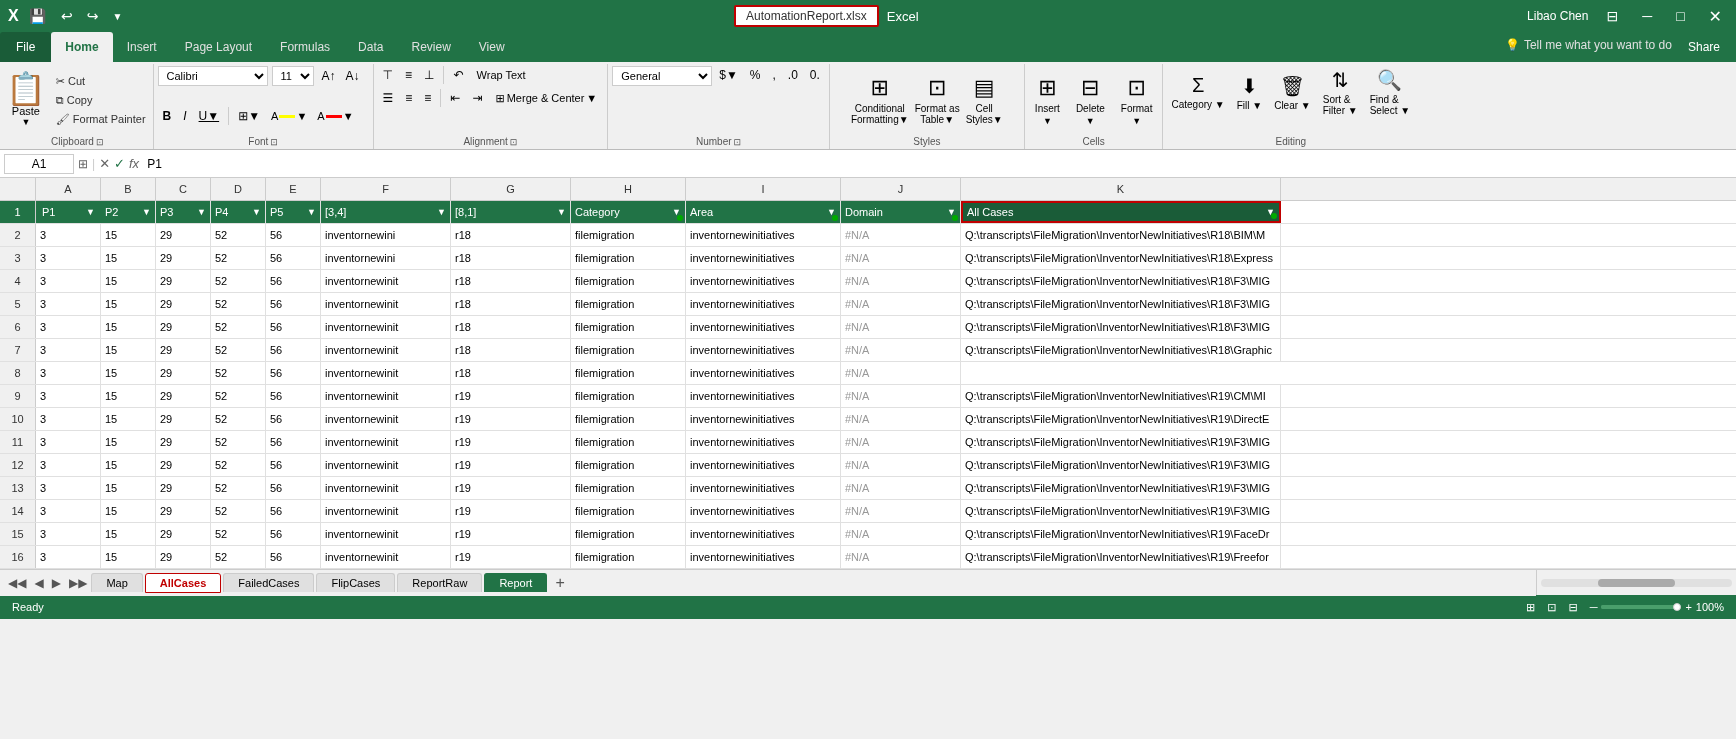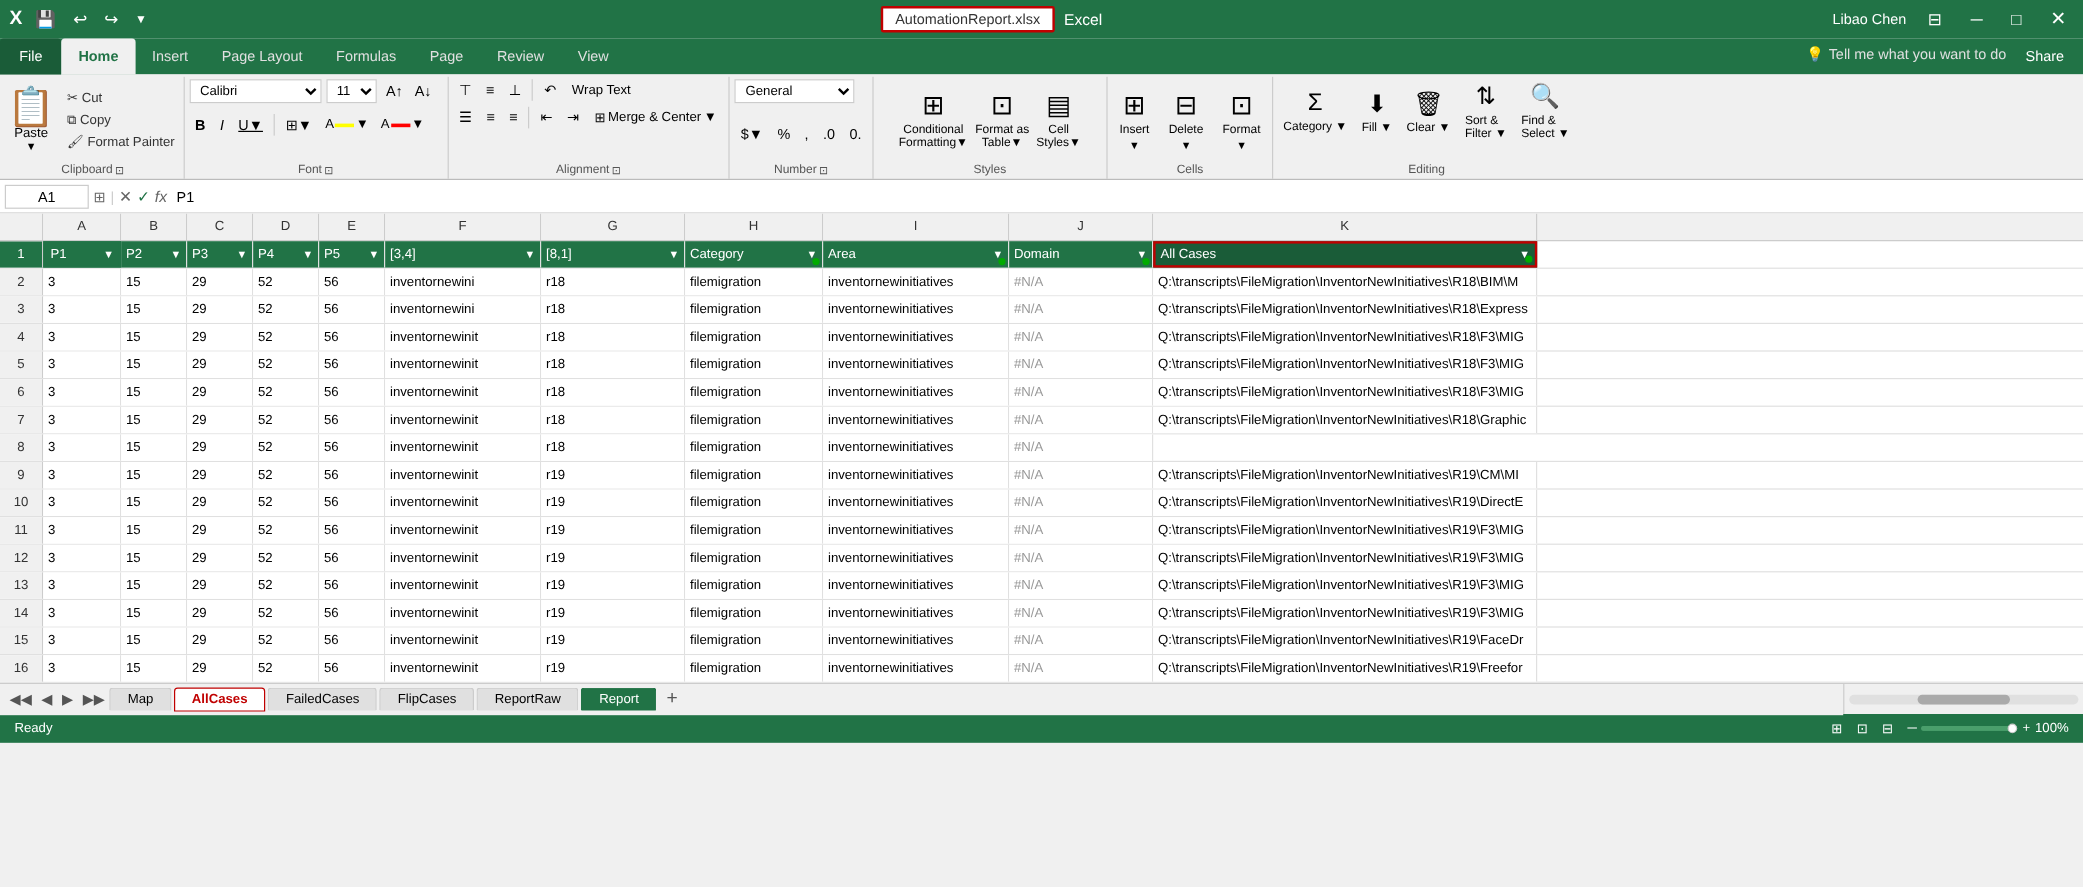--- a/index.html
+++ b/index.html
@@ -426,21 +426,21 @@
     <span class="win-btn" style="font-size:16px;">✕</span>
   </div>
 </div>
 
 <div class="ribbon-tabs-row">
   <button class="ribbon-tab-file">File</button>
   <button class="ribbon-tab active">Home</button>
   <button class="ribbon-tab">Insert</button>
   <button class="ribbon-tab">Page Layout</button>
   <button class="ribbon-tab">Formulas</button>
-  <button class="ribbon-tab">Page</button>
+  <button class="ribbon-tab">Data</button>
   <button class="ribbon-tab">Review</button>
   <button class="ribbon-tab">View</button>
   <div class="tell-me">
     <span>💡</span>
     <span>Tell me what you want to do</span>
   </div>
   <span style="color:white; font-size:12px; margin-right:16px; cursor:pointer; display:flex; align-items:center; gap:3px;">Share</span>
 </div>
 
 <div class="ribbon-content">
@@ -467,21 +467,21 @@
         </div>
       </div>
     </div>
     <div class="rg-label">
       <span>Clipboard</span>
       <span style="font-size:9px;">⊡</span>
     </div>
   </div>
 
   <div class="rg" style="min-width:220px;">
-    <div class="rg-body" style="flex-direction:column; align-items:flex-start; gap:6px;">
+    <div class="rg-body" style="flex-direction:column; align-items:flex-start; gap:18px;">
       <div class="font-row">
         <select class="font-select">
           <option>Calibri</option>
         </select>
         <select class="font-size-select">
           <option>11</option>
         </select>
         <div class="font-size-btns">
           <button class="font-size-btn">A↑</button>
           <button class="font-size-btn">A↓</button>
@@ -531,21 +531,21 @@
         </button>
       </div>
     </div>
     <div class="rg-label">
       <span>Alignment</span>
       <span style="font-size:9px;">⊡</span>
     </div>
   </div>
 
   <div class="rg" style="min-width:115px;">
-    <div class="rg-body" style="flex-direction:column; align-items:flex-start; gap:14px;">
+    <div class="rg-body" style="flex-direction:row; align-items:flex-start; gap:2px;">
       <select class="number-select">
         <option>General</option>
       </select>
       <div class="number-btns">
         <button class="number-btn">$▼</button>
         <button class="number-btn">%</button>
         <button class="number-btn">,</button>
         <button class="number-btn">.0</button>
         <button class="number-btn">0.</button>
       </div>

